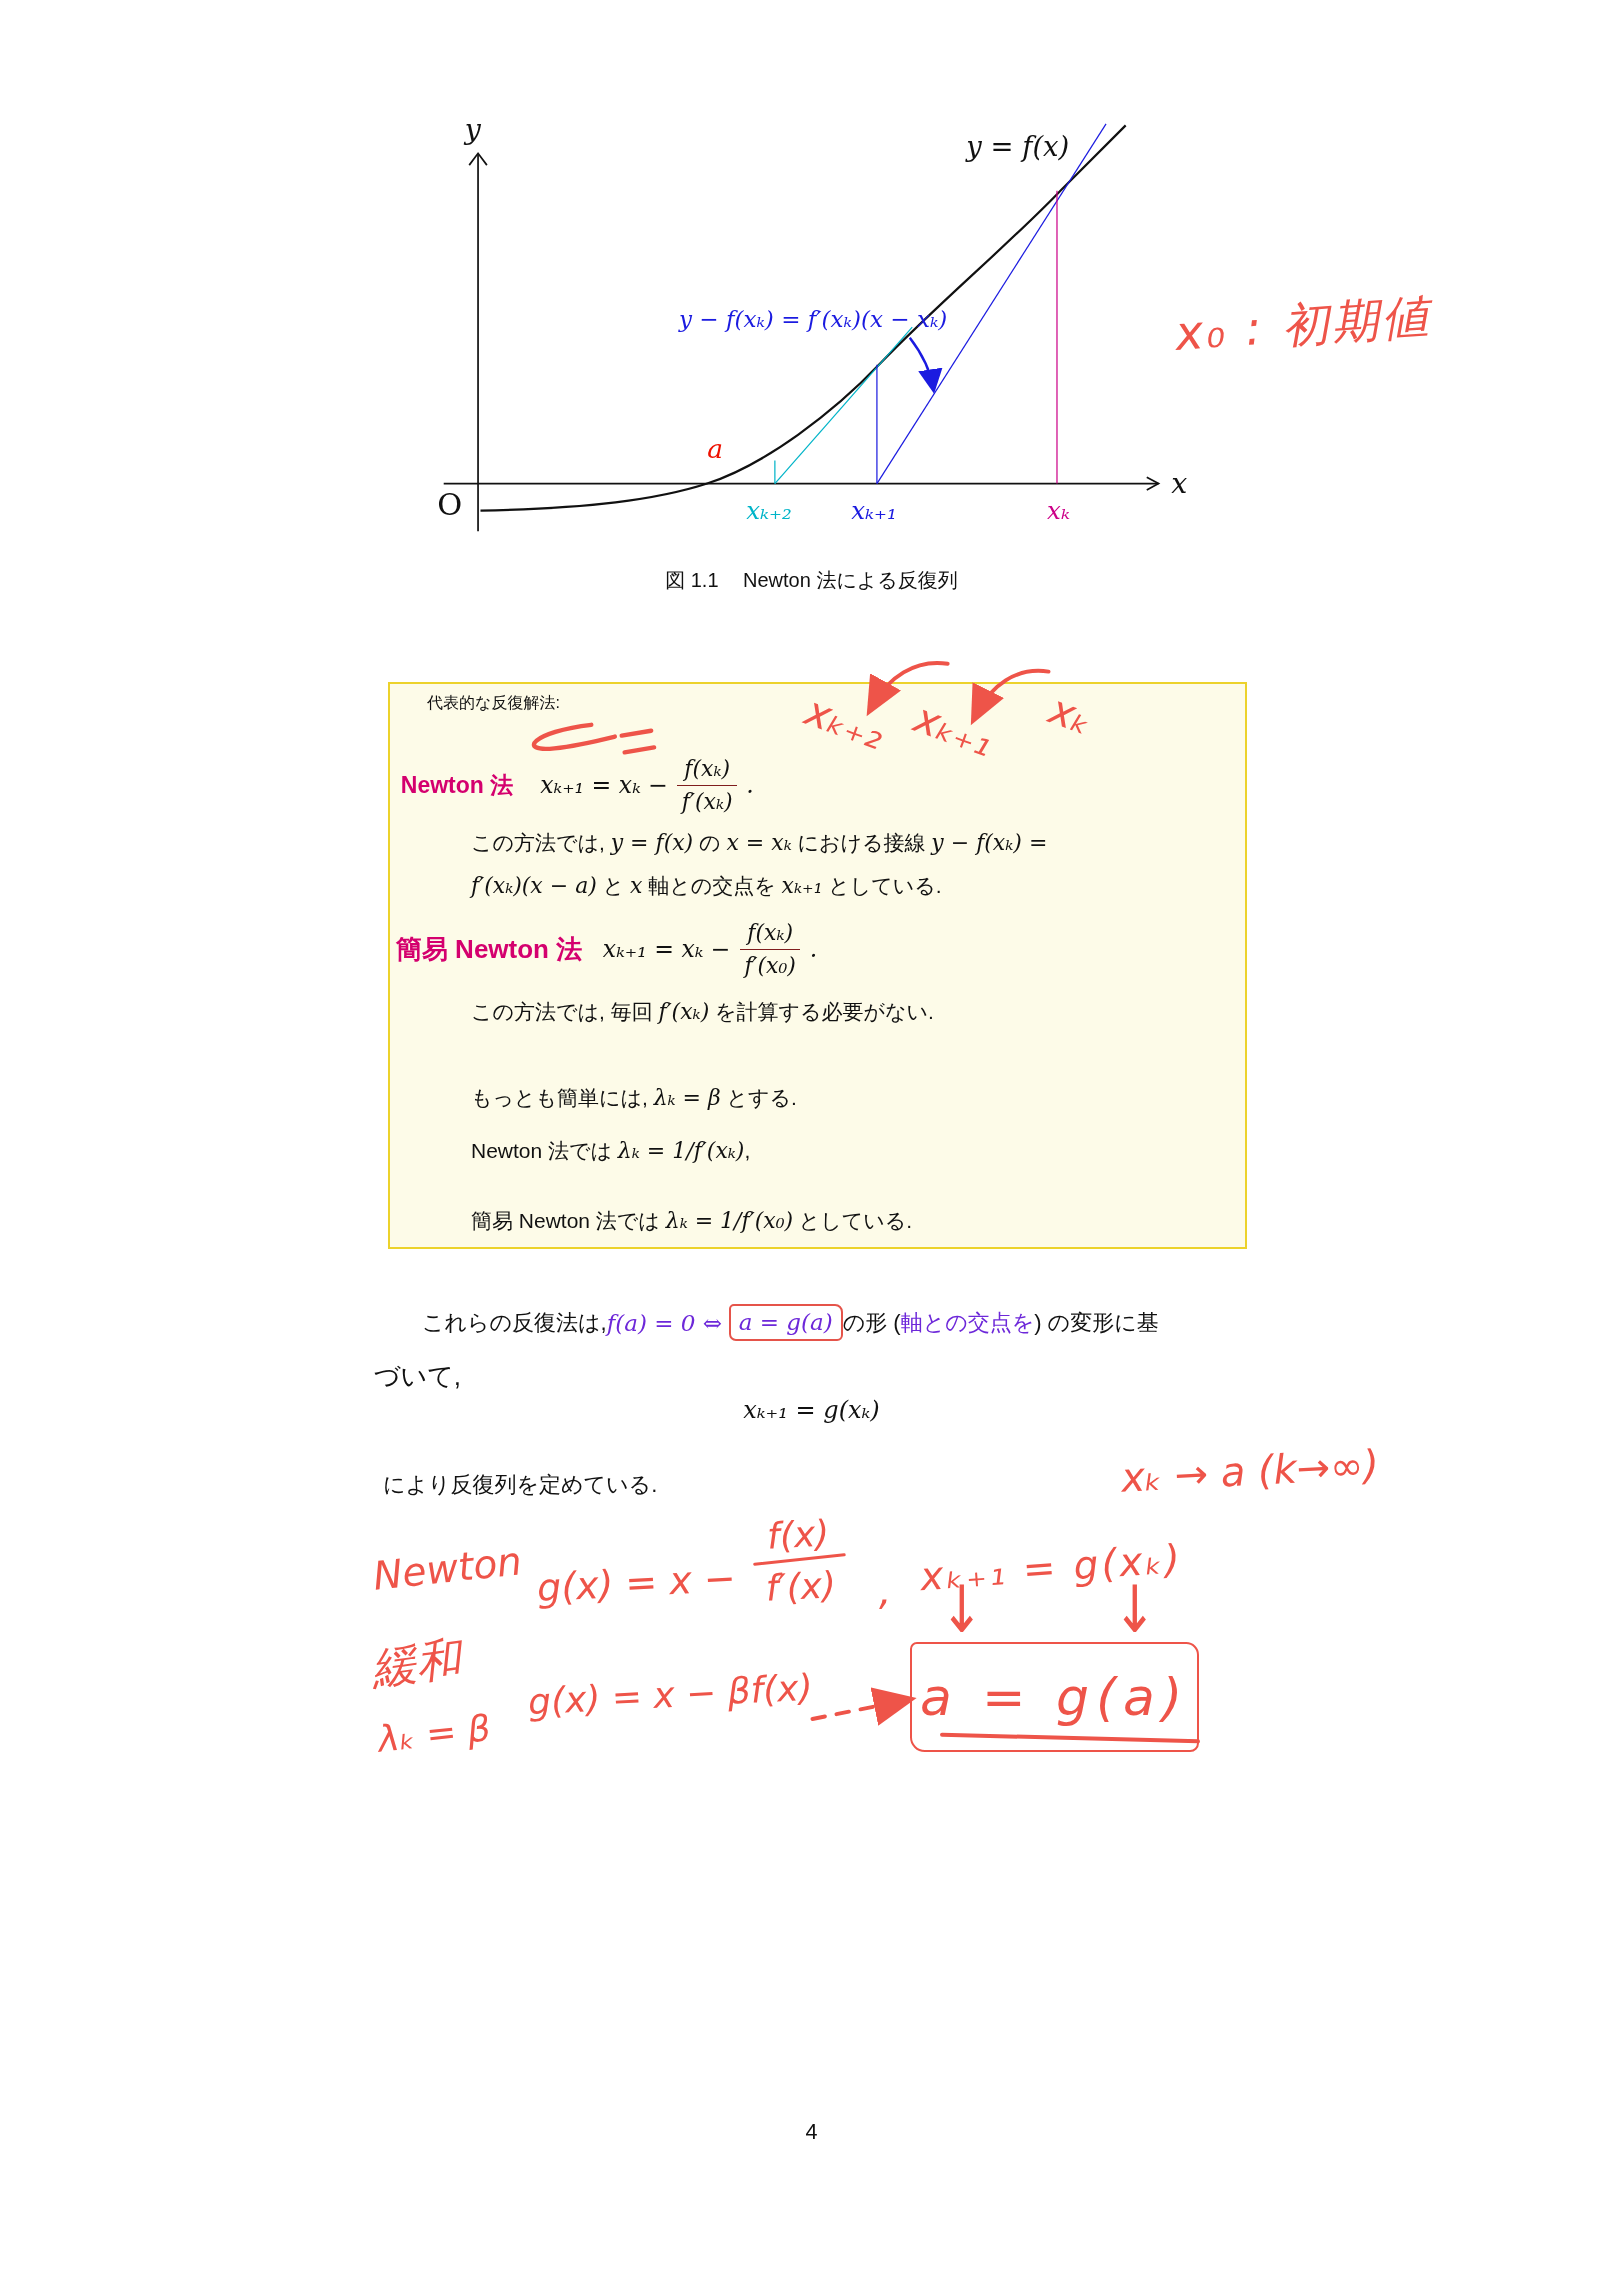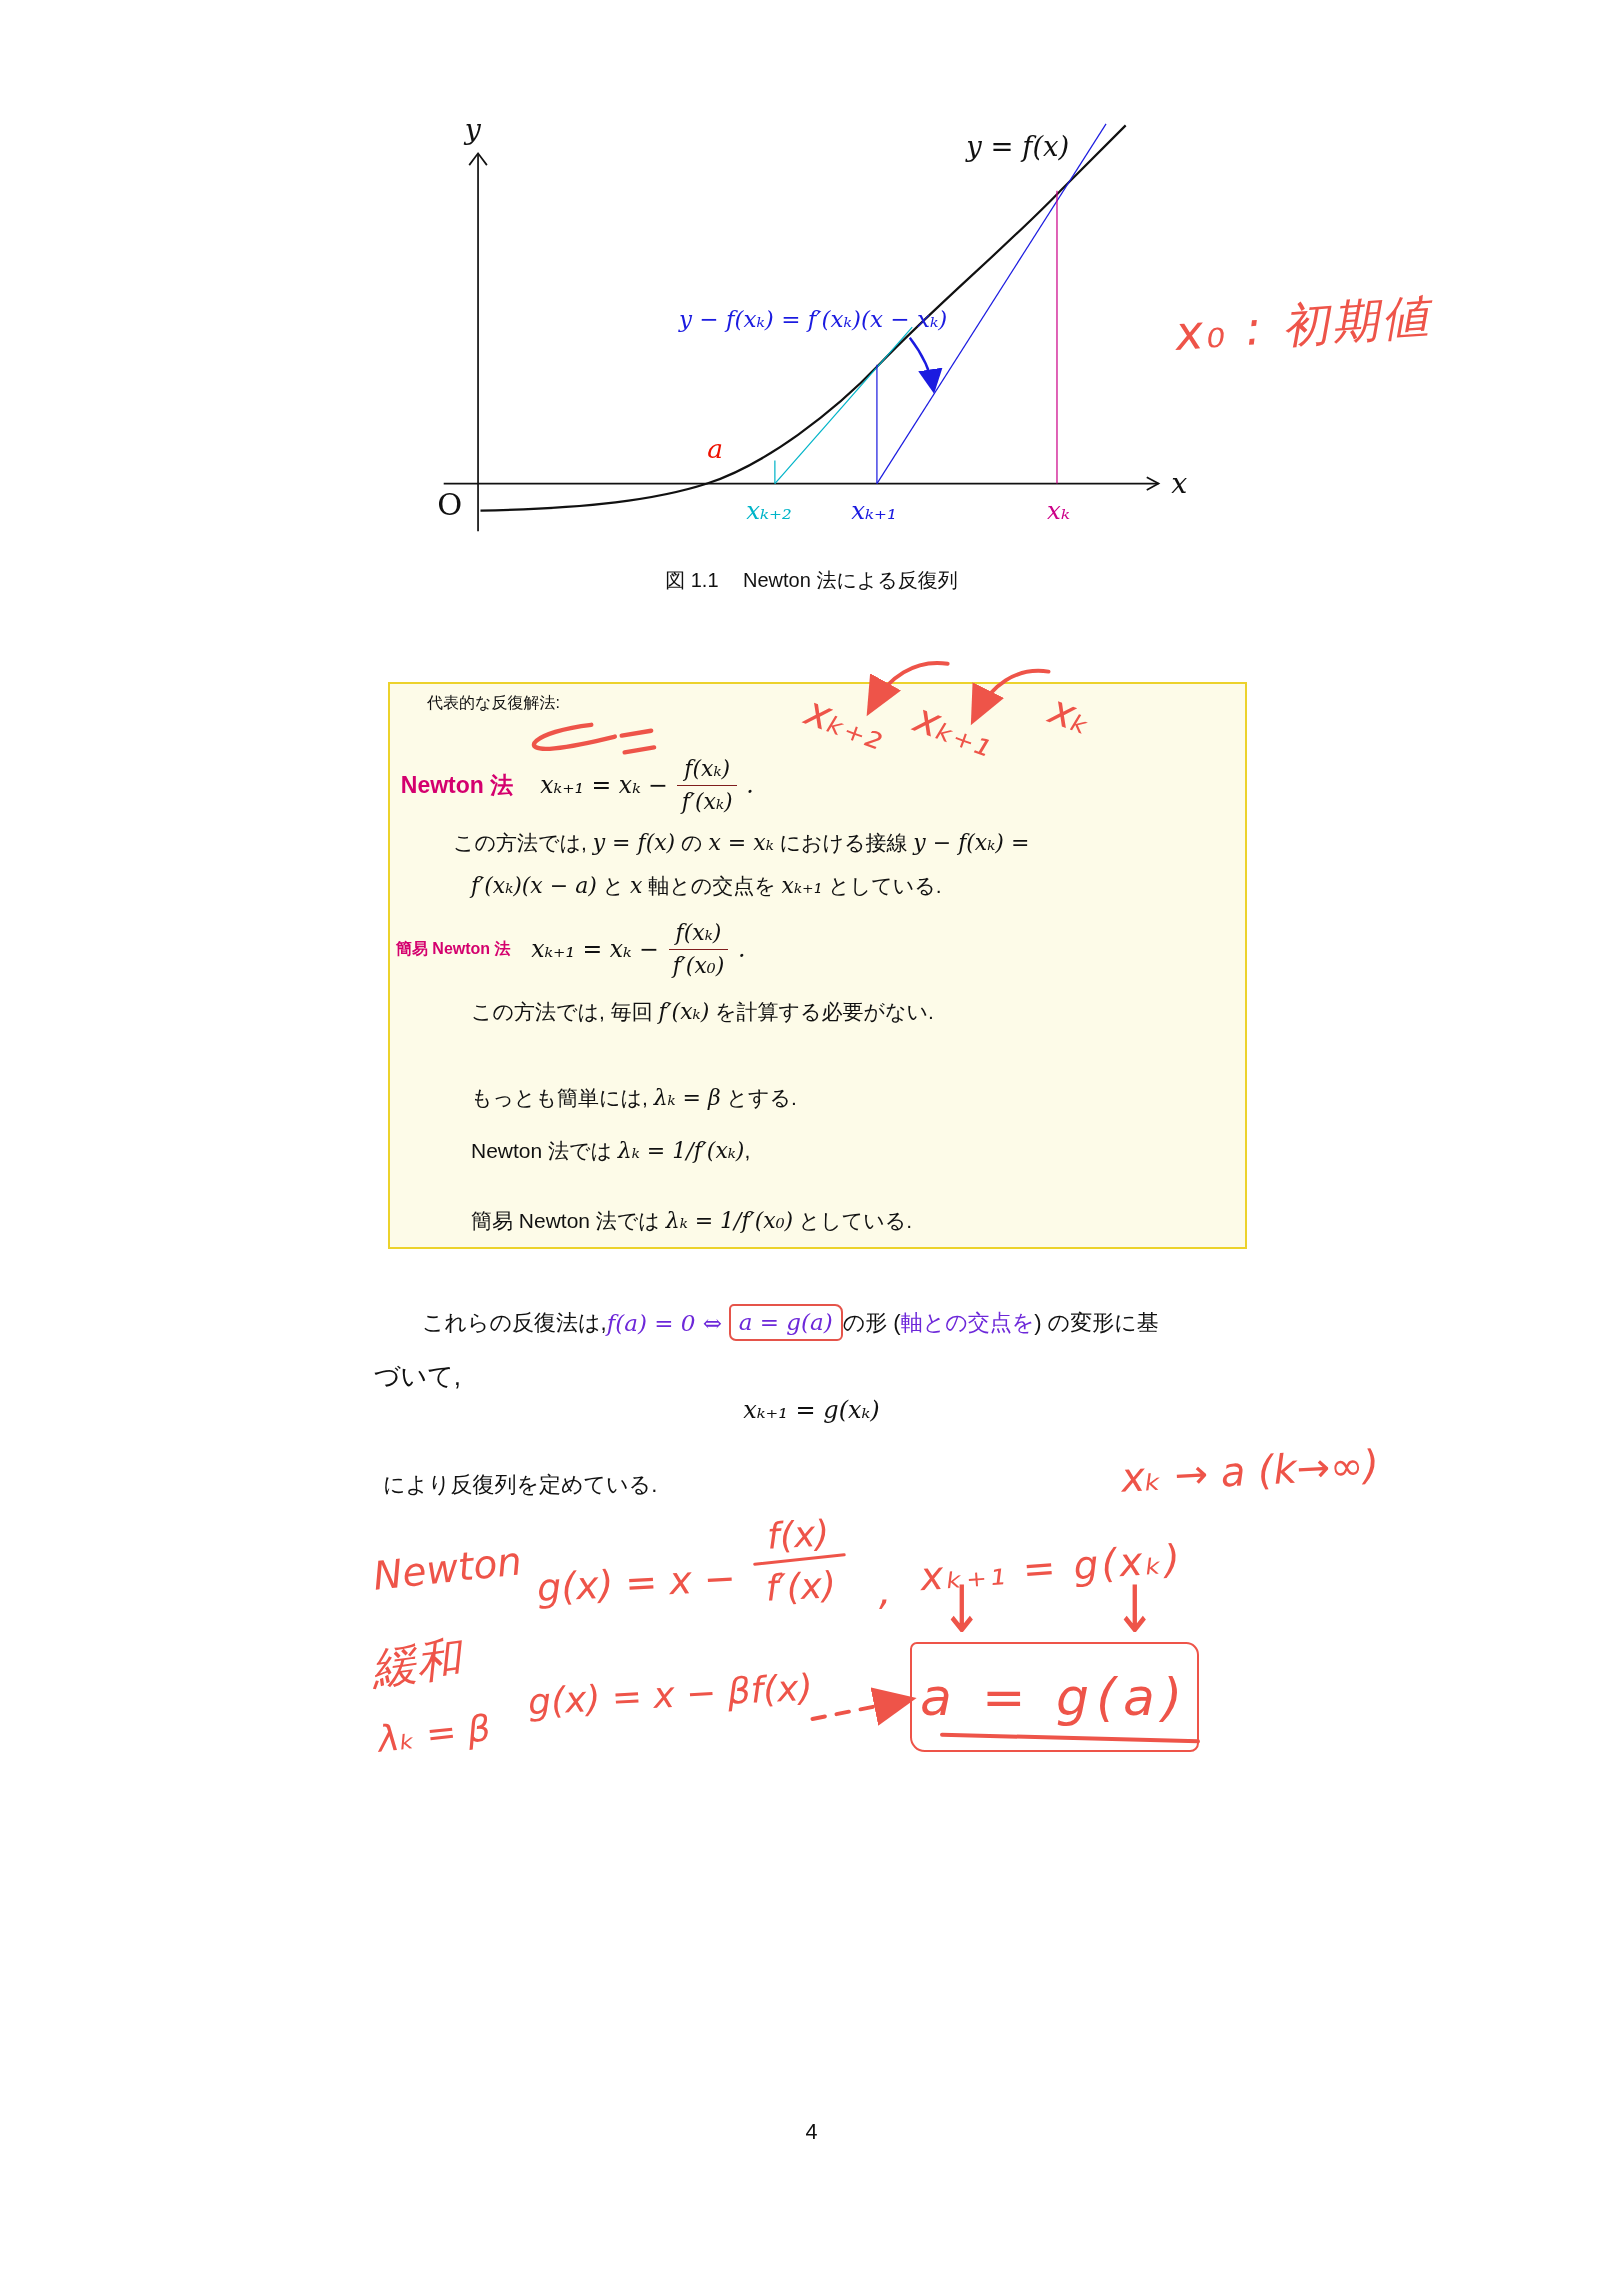--- a/index.html
+++ b/index.html
@@ -94,29 +94,29 @@
     <div class="row" style="left:10.8px;top:52px;height:98px;">
       <span class="mag" style="font-size:23px;margin-right:27px;">Newton 法</span>
       <span class="m" style="font-size:23.6px;">xₖ₊₁ = xₖ −</span>
       <span class="frac" style="font-size:22px;">
         <span class="num m">f(xₖ)</span>
         <span class="den m">f′(xₖ)</span>
       </span>
       <span class="m" style="font-size:23.6px;">.</span>
     </div>
 
-    <div class="descline jp" style="left:63px;top:145px;text-align:right;">
+    <div class="descline jp" style="left:81px;top:145px;text-align:right;">
       <span>この方法では,  </span><span class="m">y = f(x)</span><span> の </span><span class="m">x = xₖ</span><span> における接線 </span><span class="m">y − f(xₖ) =</span>
     </div>
     <div class="descline jp" style="left:81px;top:188px;">
       <span class="m">f′(xₖ)(x − a)</span><span> と </span><span class="m">x</span><span> 軸との交点を </span><span class="m">xₖ₊₁</span><span> としている.</span>
     </div>
 
     <div class="row" style="left:5.9px;top:216px;height:98px;">
-      <span class="mag" style="font-size:16px;margin-right:20.6px;">簡易 Newton 法</span>
+      <span class="mag" style="font-size:26px;margin-right:20.6px;">簡易 Newton 法</span>
       <span class="m" style="font-size:23.6px;">xₖ₊₁ = xₖ −</span>
       <span class="frac" style="font-size:22px;">
         <span class="num m">f(xₖ)</span>
         <span class="den m">f′(x₀)</span>
       </span>
       <span class="m" style="font-size:23.6px;">.</span>
     </div>
 
     <div class="descline jp" style="left:81px;top:314px;">
       <span>この方法では,  毎回 </span><span class="m">f′(xₖ)</span><span> を計算する必要がない.</span>

